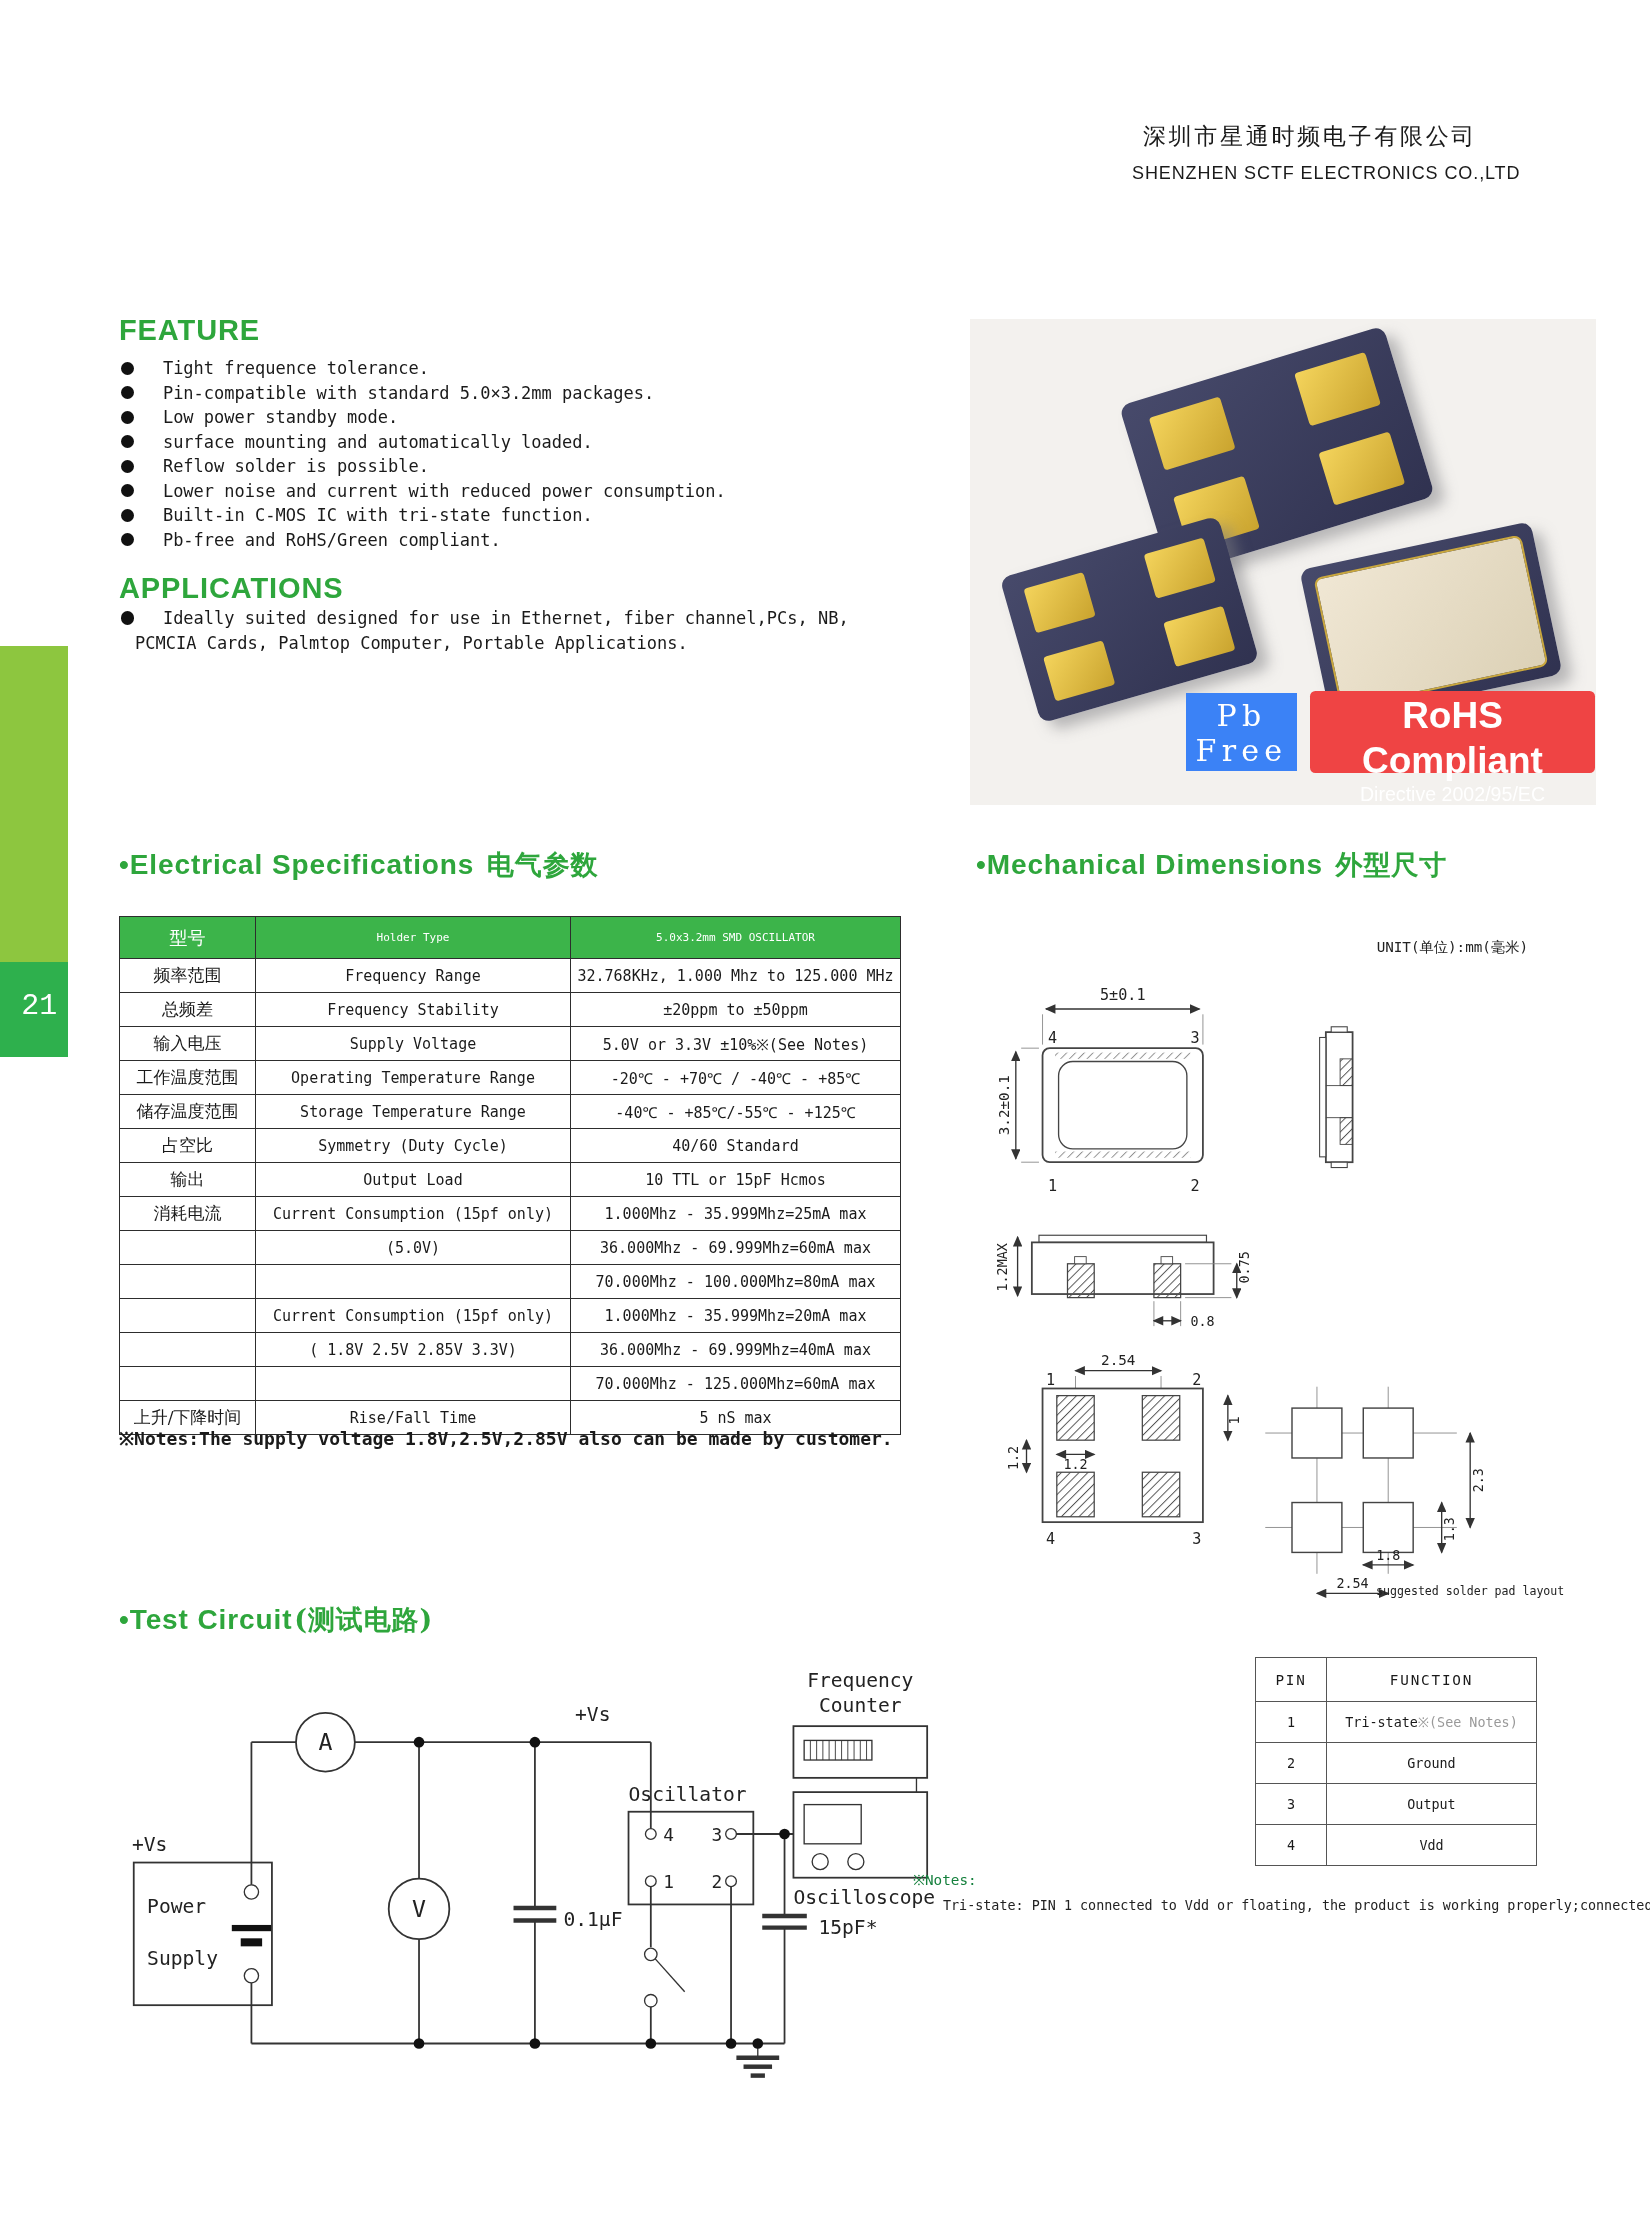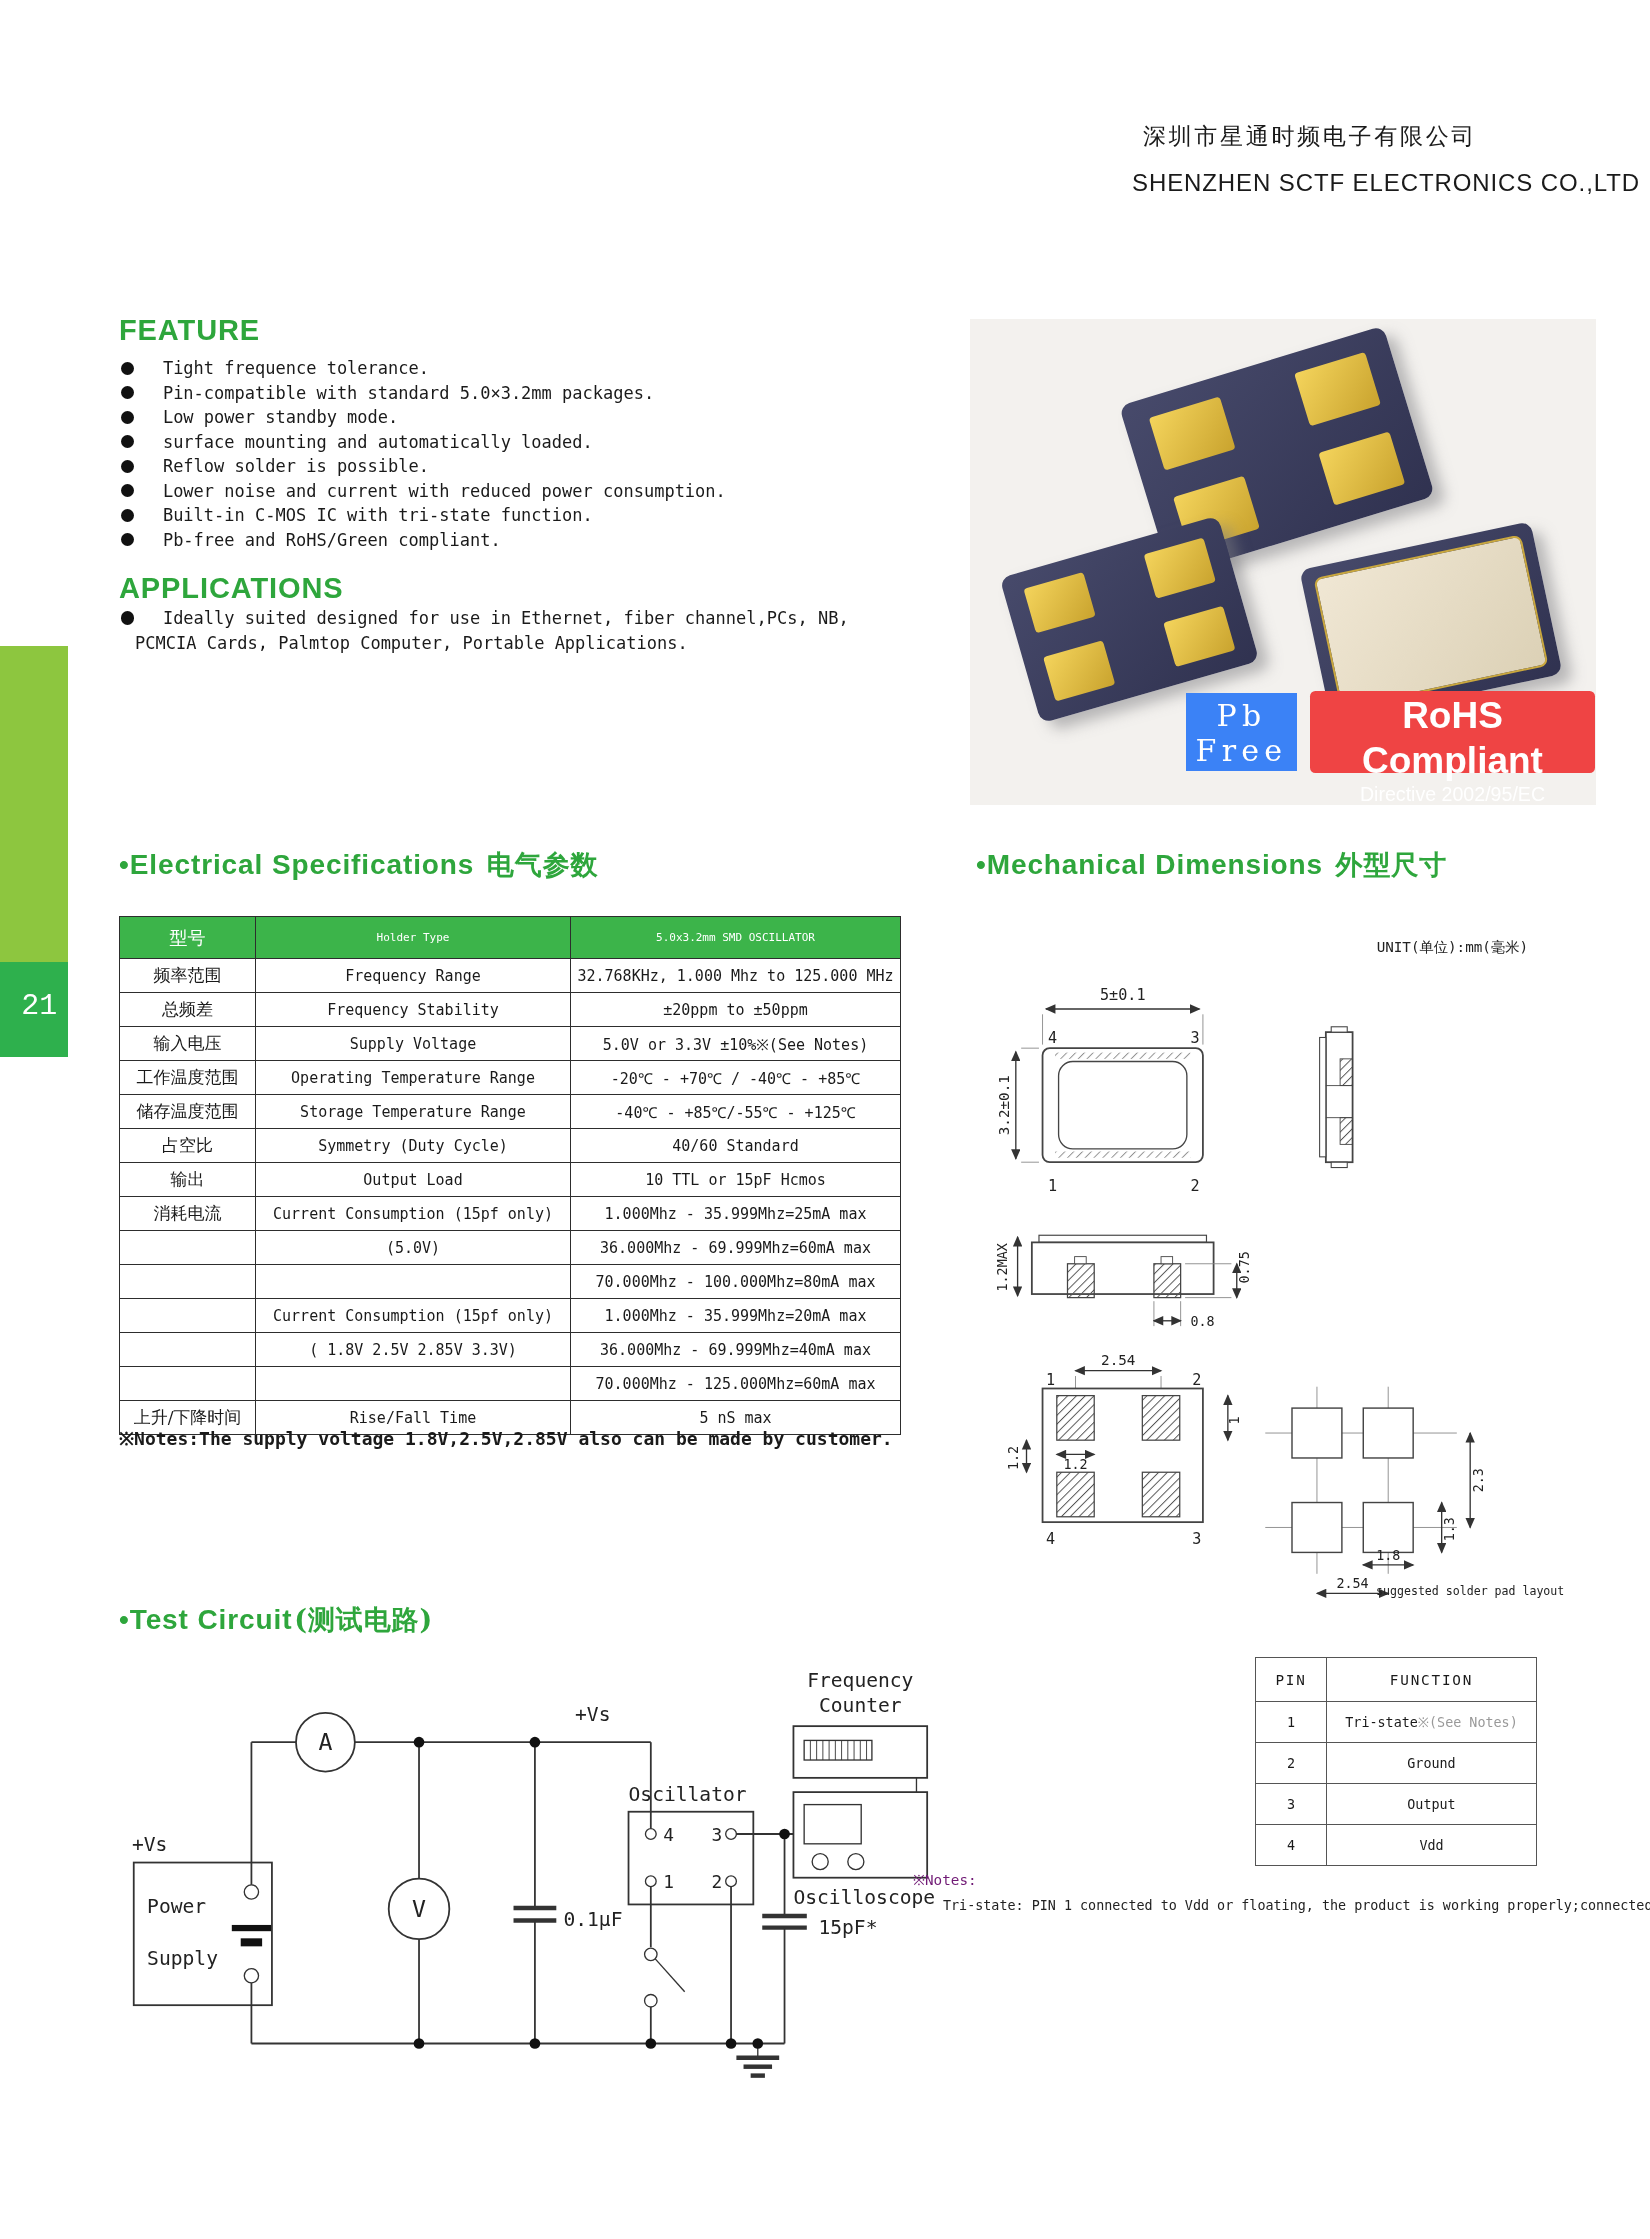--- a/index.html
+++ b/index.html
@@ -3,22 +3,22 @@
 <meta charset="utf-8">
 <style>
   html,body{margin:0;padding:0;background:#fff;}
   .doc{position:relative;width:1650px;height:2239px;background:#ffffff;overflow:hidden;
        font-family:"DejaVu Sans Mono","Liberation Mono",monospace;color:#1a1a1a;}
 
   
   .company{position:absolute;left:1132px;top:121px;width:356px;text-align:center;}
   .company-cn{font-family:"DejaVu Serif","Liberation Serif",serif;font-weight:normal;
               font-size:23px;letter-spacing:2.7px;white-space:nowrap;}
-  .company-en{font-family:"Liberation Sans",sans-serif;font-size:24px;letter-spacing:0.9px;
-              margin-top:17px;white-space:nowrap;text-align:right;}
+  .company-en{font-family:"Liberation Sans",sans-serif;font-size:18px;letter-spacing:0.9px;
+              margin-top:11px;white-space:nowrap;text-align:right;}
 
   
   .h-green{position:absolute;font-family:"Liberation Sans",sans-serif;font-weight:bold;
            color:#2ea63c;font-size:29px;letter-spacing:0.9px;white-space:nowrap;}
   .h-green .cn{font-family:"DejaVu Serif","Liberation Serif",serif;font-weight:600;
                font-size:27px;margin-left:12.5px;}
 
   
   .feat-list{position:absolute;left:121px;top:356px;}
   .feat-item{display:flex;align-items:center;height:24.5px;font-size:17px;white-space:nowrap;}
@@ -64,21 +64,21 @@
   .circ{position:absolute;left:107px;top:1644px;}
 
   
   .pins{position:absolute;left:1255px;top:1657px;width:282px;border-collapse:collapse;}
   .pins th,.pins td{border:1.3px solid #555;text-align:center;font-weight:normal;}
   .pins th{height:41px;font-size:14.3px;letter-spacing:1.8px;}
   .pins td{height:38px;font-size:13.4px;}
   .pins td.pin-c{width:68px;}
   .pins .note-gray{color:#999;}
 
-  .notes-title{position:absolute;left:913px;top:1870px;font-size:14.3px;color:#701a75;}
+  .notes-title{position:absolute;left:913px;top:1870px;font-size:14.3px;color:#15803d;}
   .notes-body{position:absolute;left:943px;top:1898px;font-size:13.4px;color:#222;white-space:nowrap;}
 </style>
 </head>
 <body>
 
 <div class="doc">
 
   <div class="company">
     <div class="company-cn">深圳市星通时频电子有限公司</div>
     <div class="company-en">SHENZHEN SCTF ELECTRONICS  CO.,LTD</div>

